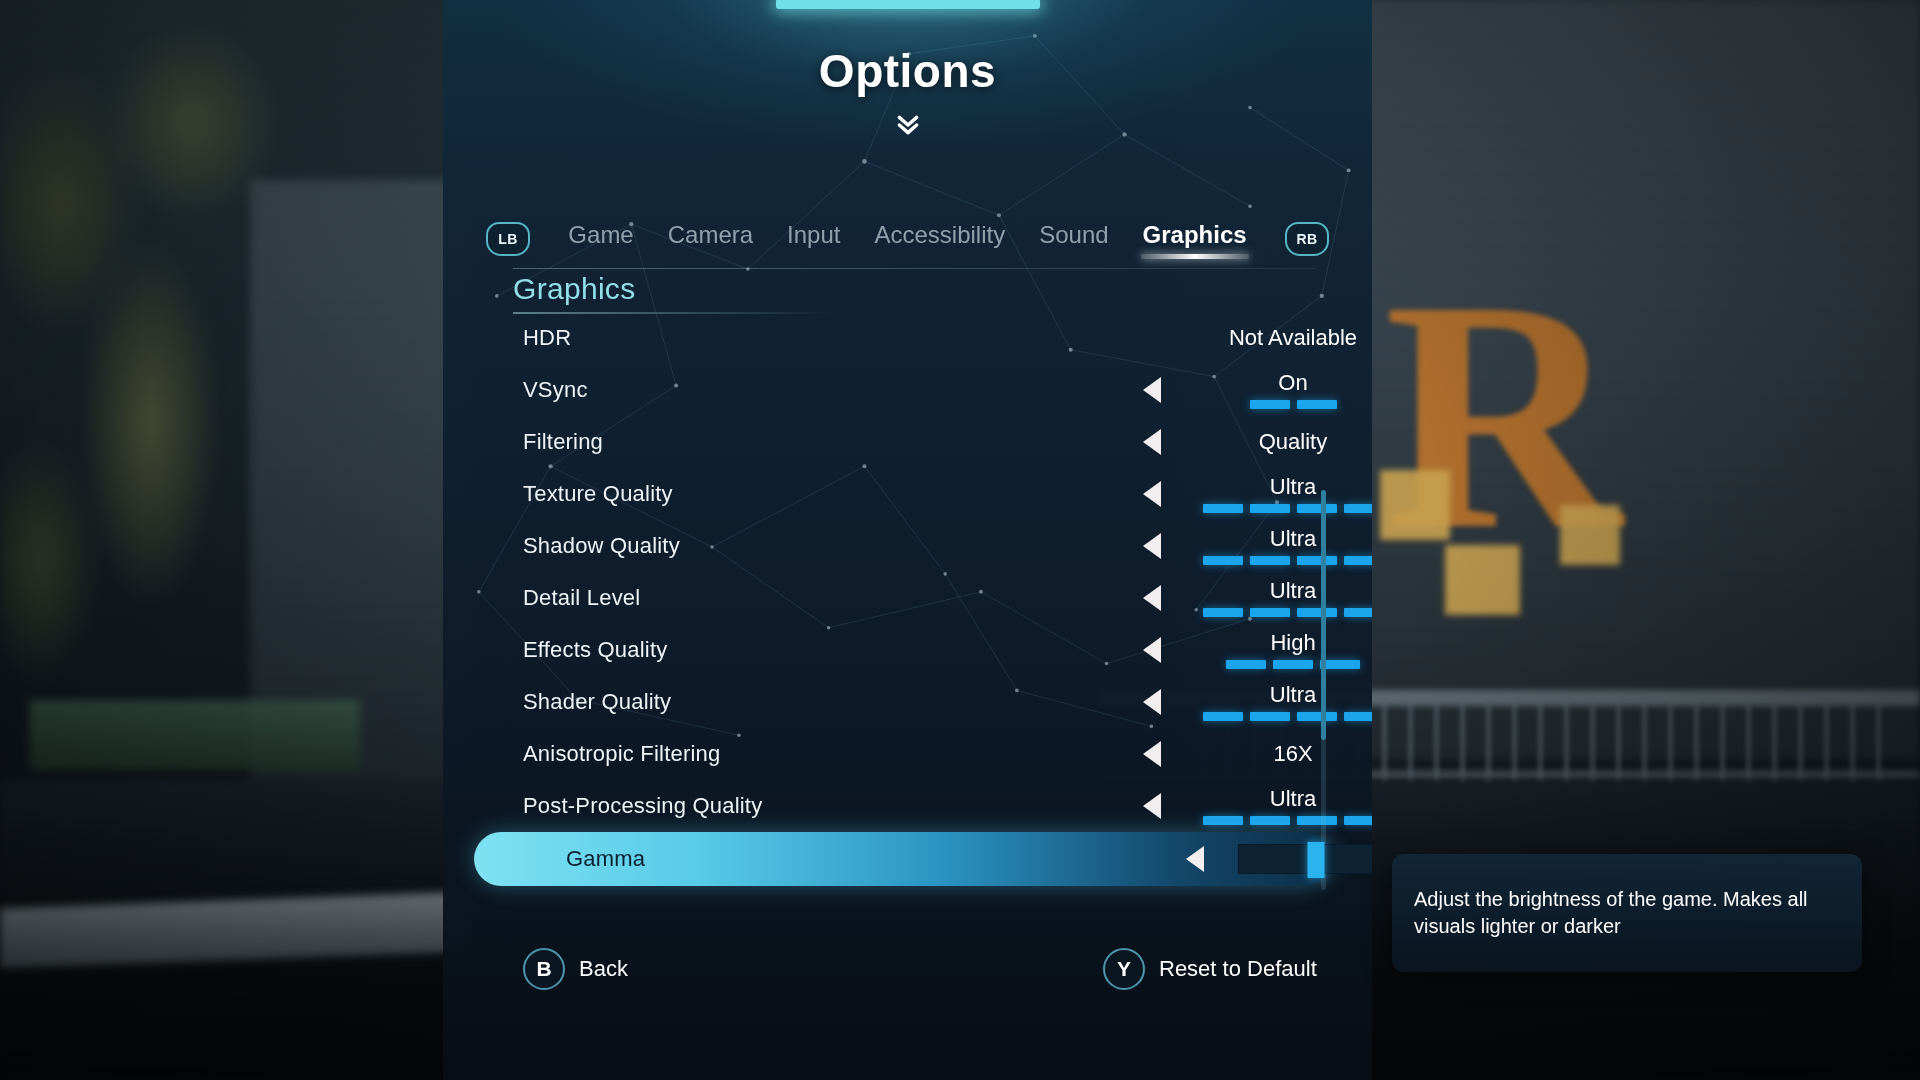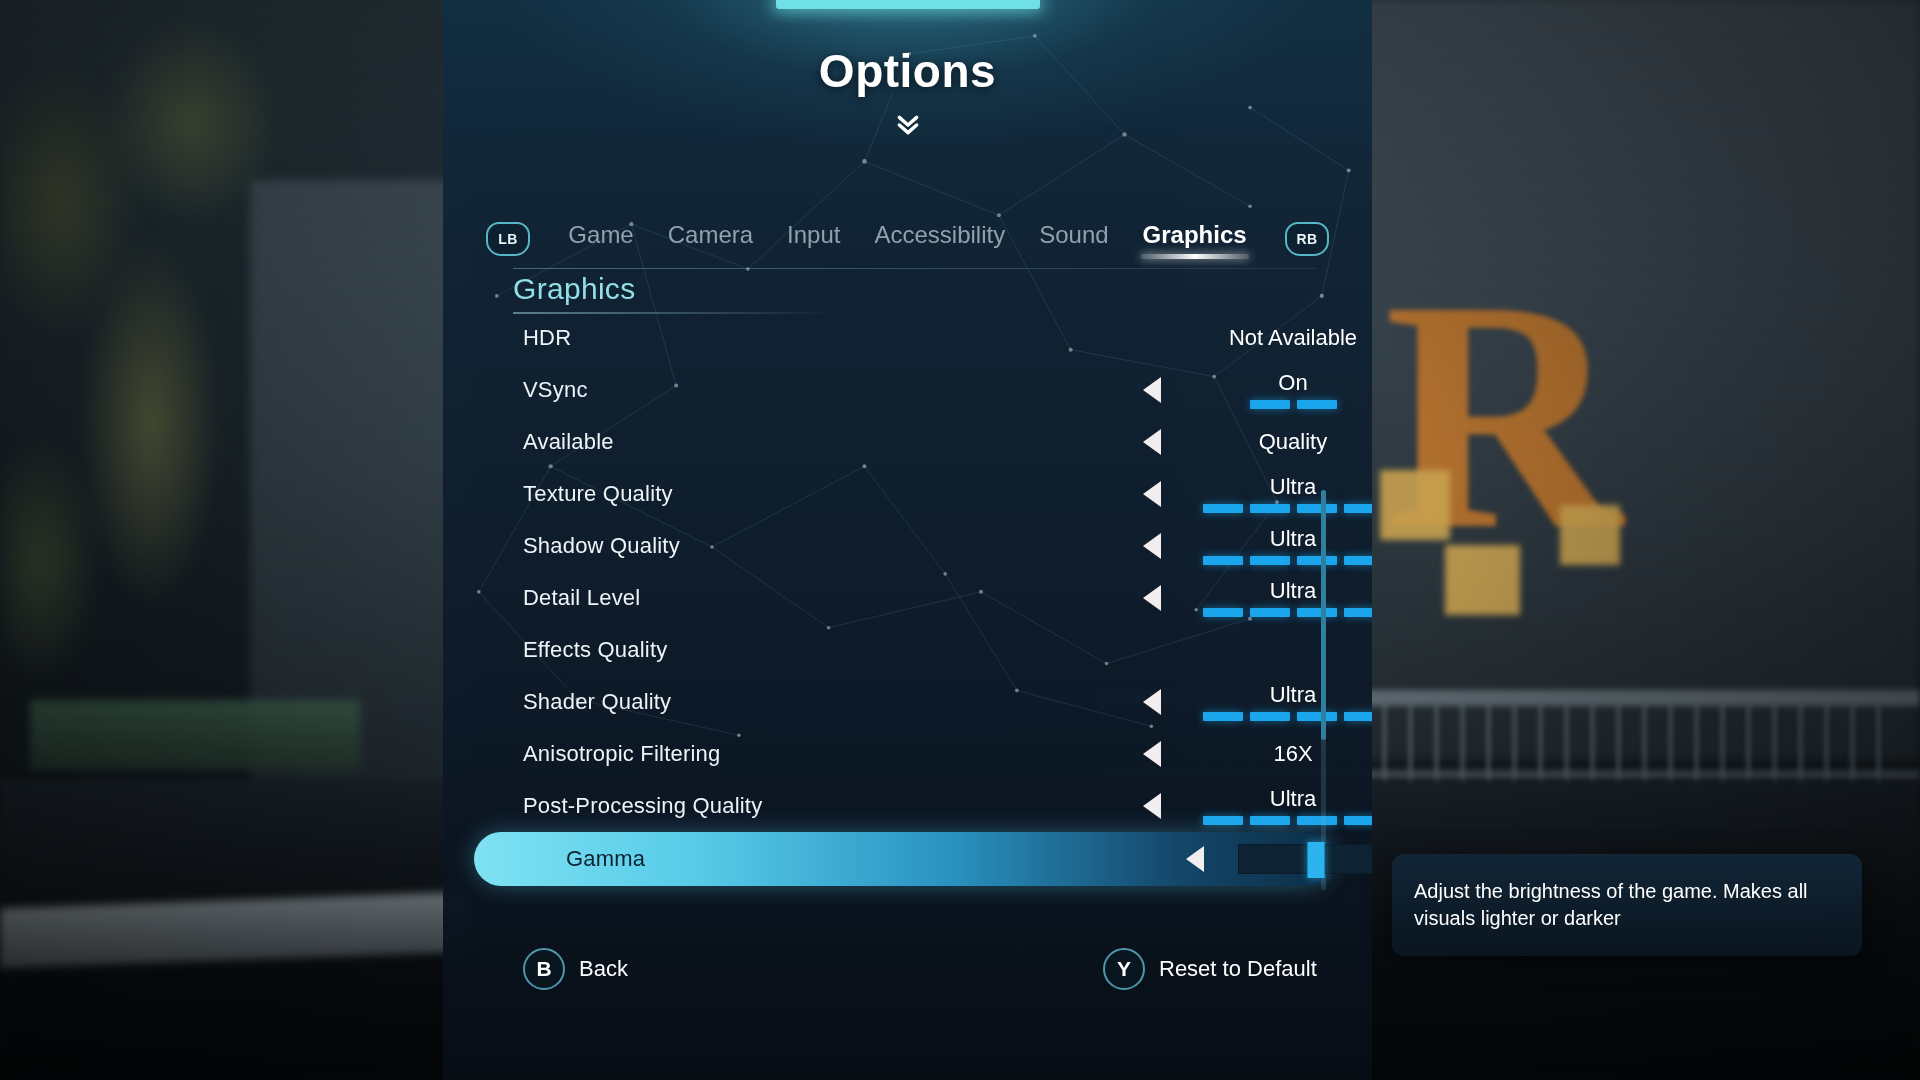--- a/index.html
+++ b/index.html
@@ -210,21 +210,21 @@
     position:absolute; right:46px; top:490px; width:5px; height:400px;
     background:rgba(120,190,215,.18); border-radius:3px;
   }
   .scrollbar .thumb {
     position:absolute; left:0; top:0; width:5px; height:250px;
     background:#2f7f9e; border-radius:3px;
   }
 
   
   .tooltip {
-    position:absolute; left:1392px; top:854px; width:470px; padding:24px 22px;
+    position:absolute; left:1392px; top:854px; width:470px; padding:32px 22px;
     border-radius:12px;
     background:linear-gradient(180deg,rgba(18,40,58,.88),rgba(10,22,34,.88));
     color:#fff; font-size:20px; line-height:1.35;
     box-shadow:0 6px 26px rgba(0,0,0,.5);
   }
 
   
   .footer {
     position:absolute; left:0; bottom:76px; width:100%; height:56px;
   }
@@ -364,21 +364,21 @@
           <div class="valwrap">
             <div class="value">On</div>
             <div class="segs">
               <div class="seg on"></div>
               <div class="seg on"></div>
             </div>
           </div>
         </div>
       </div>
       <div class="row">
-        <div class="label">Available</div>
+        <div class="label">Filtering</div>
         <div class="ctrl">
           <div class="arrow-l"></div>
           <div class="valwrap novalbar">
             <div class="value">Quality</div>
           </div>
         </div>
       </div>
       <div class="row">
         <div class="label">Texture Quality</div>
         <div class="ctrl">
@@ -419,20 +419,31 @@
               <div class="seg on"></div>
               <div class="seg on"></div>
               <div class="seg on"></div>
               <div class="seg on"></div>
             </div>
           </div>
         </div>
       </div>
       <div class="row">
         <div class="label">Effects Quality</div>
+        <div class="ctrl">
+          <div class="arrow-l"></div>
+          <div class="valwrap">
+            <div class="value">High</div>
+            <div class="segs">
+              <div class="seg on"></div>
+              <div class="seg on"></div>
+              <div class="seg on"></div>
+            </div>
+          </div>
+        </div>
       </div>
       <div class="row">
         <div class="label">Shader Quality</div>
         <div class="ctrl">
           <div class="arrow-l"></div>
           <div class="valwrap">
             <div class="value">Ultra</div>
             <div class="segs">
               <div class="seg on"></div>
               <div class="seg on"></div>

